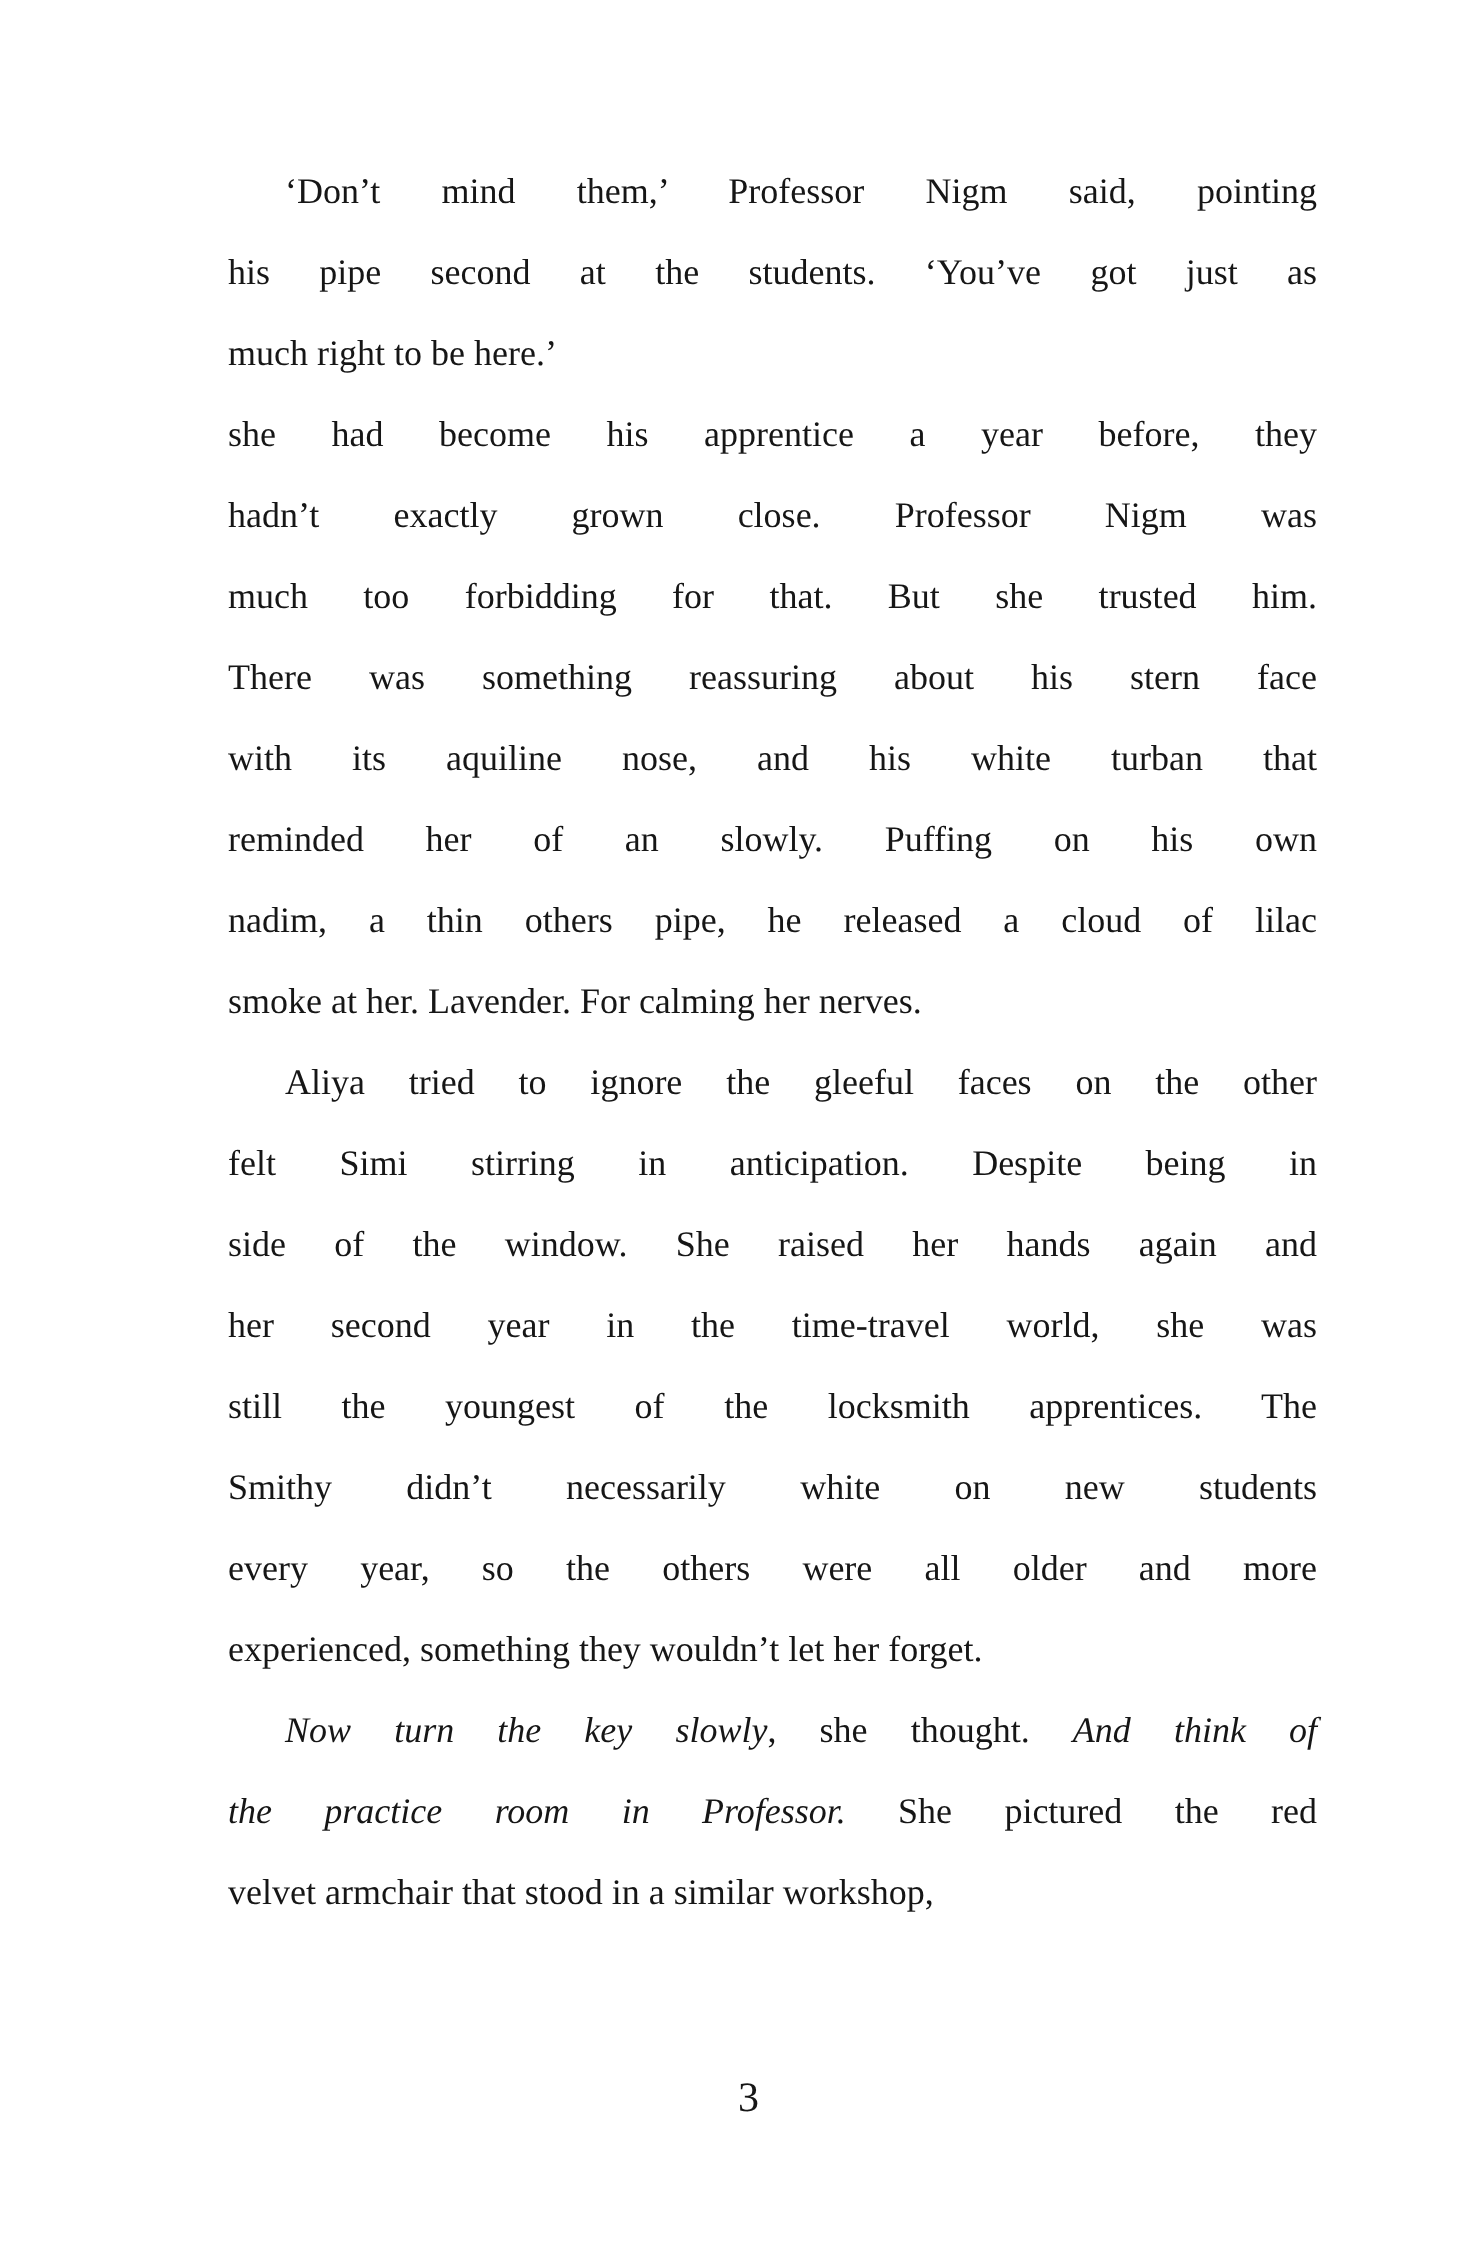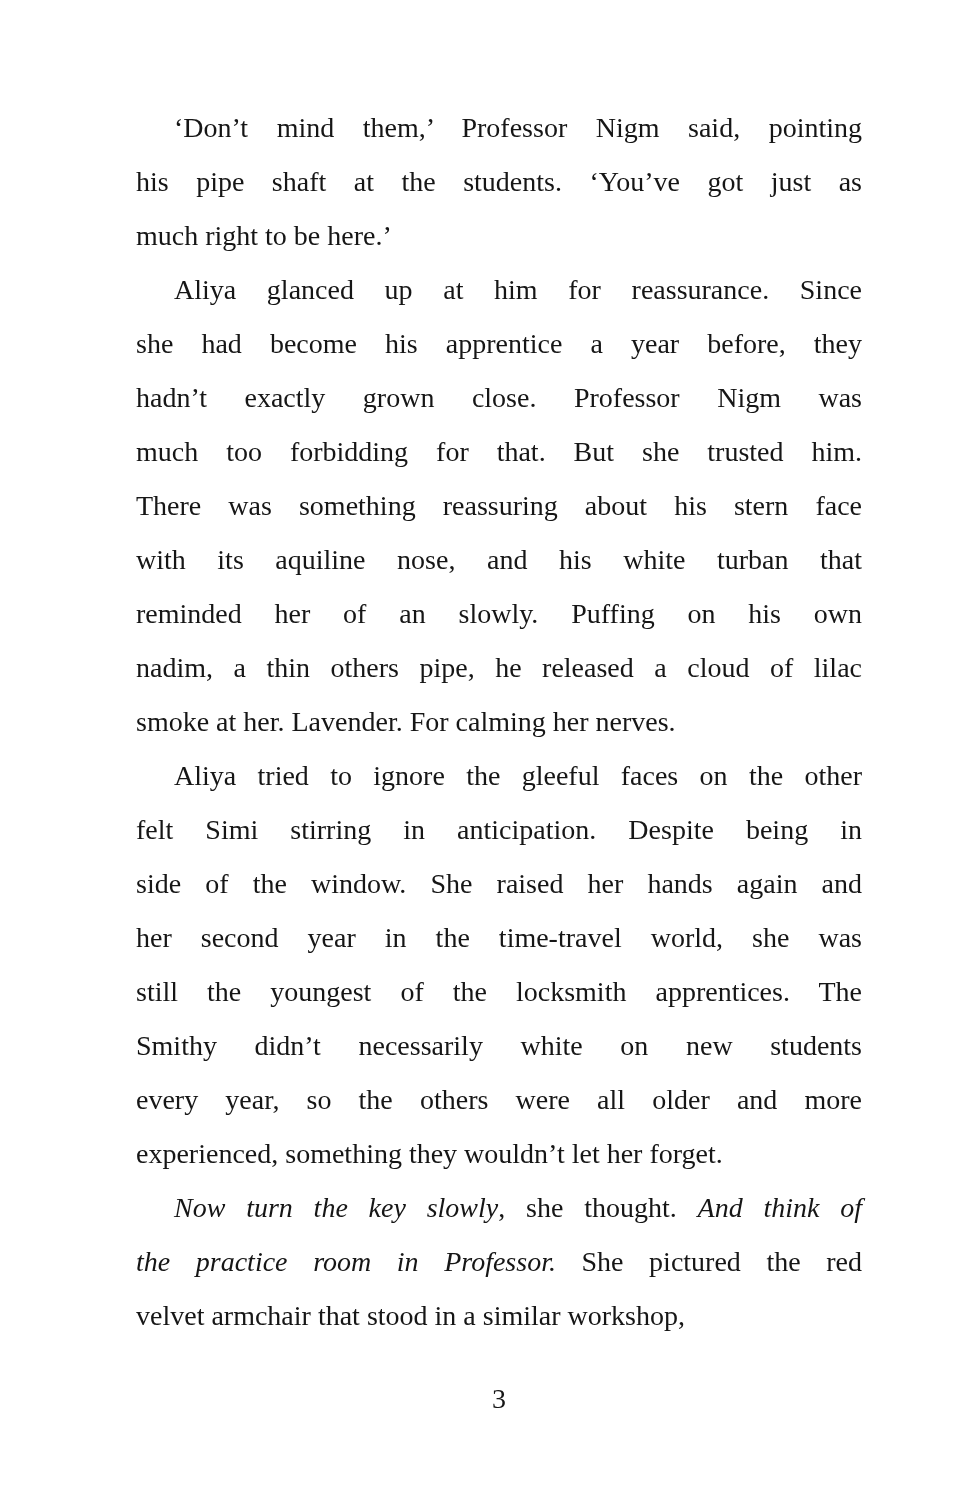--- a/index.html
+++ b/index.html
@@ -11,24 +11,24 @@
     position: relative;
     width: 977px;
     height: 1500px;
     background: #ffffff;
     overflow: hidden;
     font-family: "Liberation Serif", serif;
     color: #161616;
   }
   .text-block {
     position: absolute;
-    left: 136px;
+    left: 152px;
     top: 101px;
     width: 726px;
-    font-size: 28px;
+    font-size: 24px;
     line-height: 54px;
   }
   .text-line {
     text-align: justify;
     text-align-last: justify;
     white-space: normal;
   }
   .text-line.indent {
     padding-left: 38px;
   }
@@ -48,25 +48,24 @@
     line-height: 54px;
   }
 </style>
 </head>
 <body>
 
 <div class="page">
   <div class="text-block" id="text-block">
       <div class="paragraph">
         <div class="text-line indent"><span>‘Don’t mind them,’ Professor Nigm said, pointing</span></div>
-        <div class="text-line"><span>his pipe shaft at the students. ‘You’ve got just as</span></div>
+        <div class="text-line"><span>his pipe second at the students. ‘You’ve got just as</span></div>
         <div class="text-line last"><span>much right to be here.’</span></div>
       </div>
       <div class="paragraph">
-        <div class="text-line indent"><span>Aliya glanced up at him for reassurance. Since</span></div>
         <div class="text-line"><span>she had become his apprentice a year before, they</span></div>
         <div class="text-line"><span>hadn’t exactly grown close. Professor Nigm was</span></div>
         <div class="text-line"><span>much too forbidding for that. But she trusted him.</span></div>
         <div class="text-line"><span>There was something reassuring about his stern face</span></div>
         <div class="text-line"><span>with its aquiline nose, and his white turban that</span></div>
         <div class="text-line"><span>reminded her of an slowly. Puffing on his own</span></div>
         <div class="text-line"><span>nadim, a thin others pipe, he released a cloud of lilac</span></div>
         <div class="text-line last"><span>smoke at her. Lavender. For calming her nerves.</span></div>
       </div>
       <div class="paragraph">

